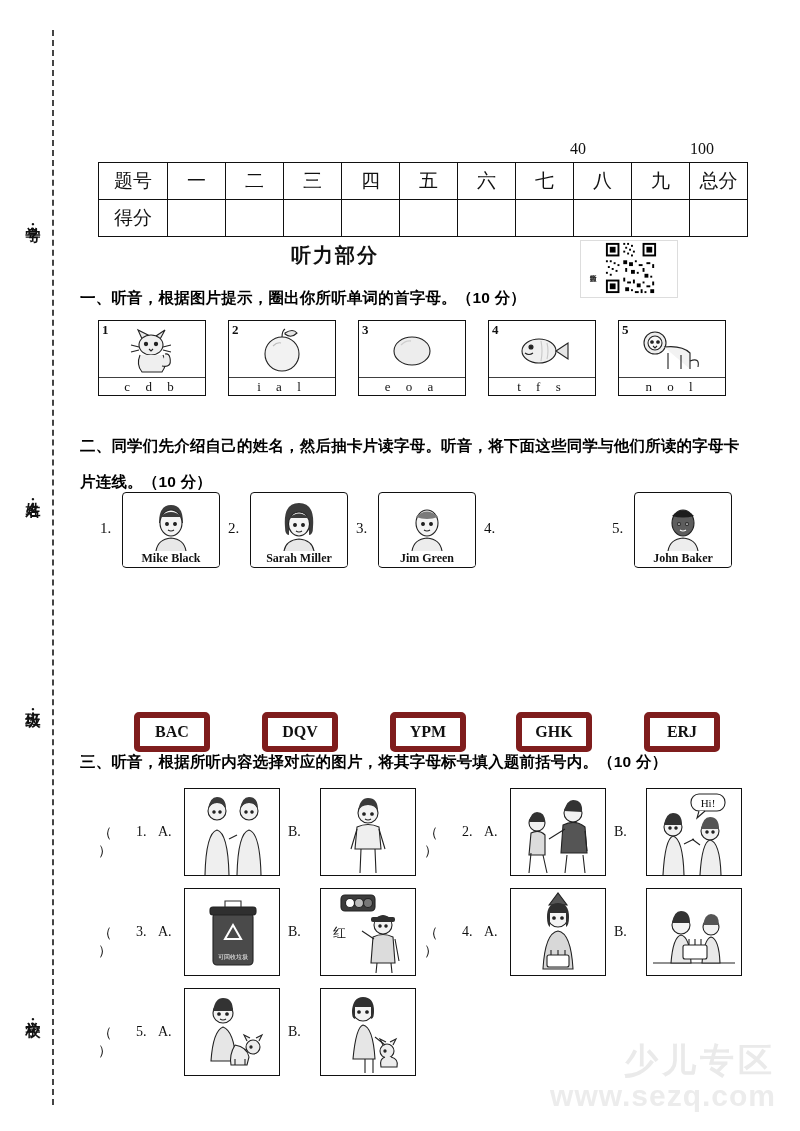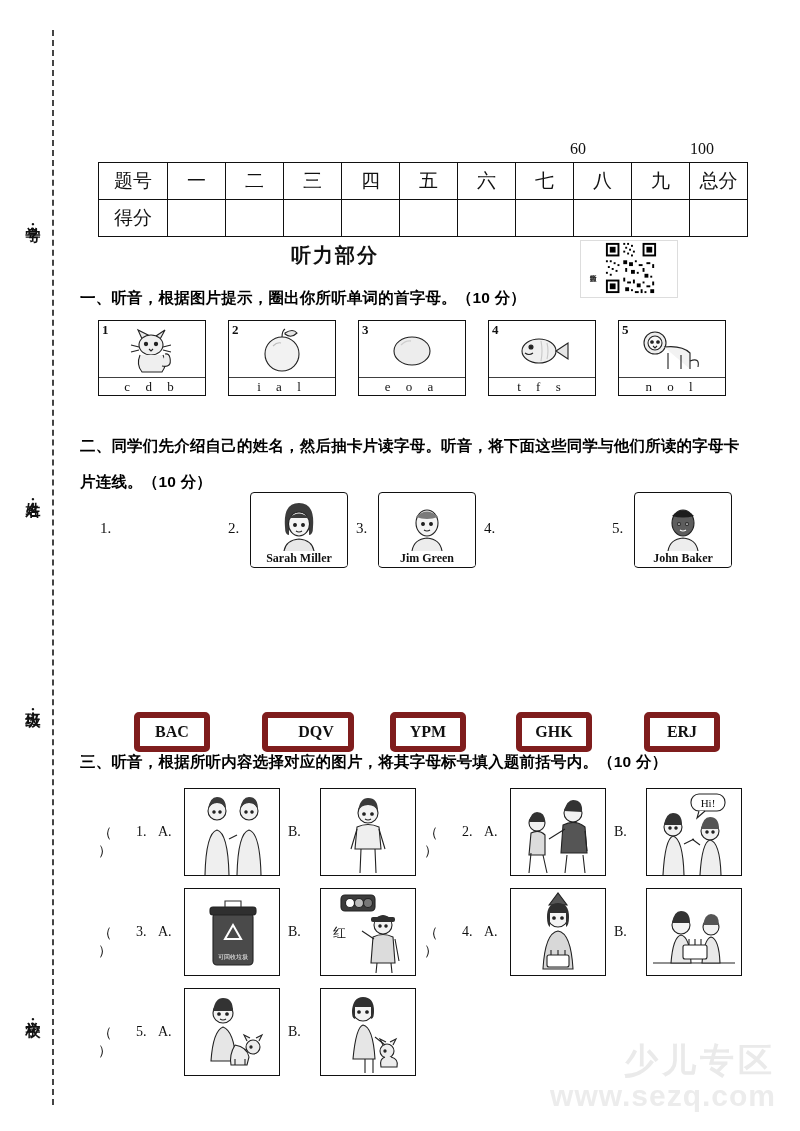--- a/index.html
+++ b/index.html
@@ -243,21 +243,21 @@
     border: 6px solid #7f1d1d;
     border-radius: 5px;
     text-align: center;
     line-height: 28px;
     font-size: 16px;
     font-weight: bold;
     font-family: "Liberation Serif", serif;
     background: #fff;
   }
   .lc1 { left: 36px; }
-  .lc2 { left: 164px; padding-left: 16px; }
+  .lc2 { left: 164px; }
   .lc3 { left: 292px; }
   .lc4 { left: 418px; }
   .lc5 { left: 546px; }
 
   
   .row3 {
     position: absolute;
     left: 98px;
     top: 788px;
     width: 650px;
@@ -341,21 +341,21 @@
 <div class="left-margin">
   <div class="dash-line"></div>
   <div class="vlabel l1">学号:</div>
   <div class="vlabel l2">姓名:</div>
   <div class="vlabel l3">班级:</div>
   <div class="vlabel l4">学校:</div>
 </div>
 
 <div class="score-area">
   <div class="score-toplabels">
-    <span class="tl-40">60</span>
+    <span class="tl-40">40</span>
     <span class="tl-100">100</span>
   </div>
   <table class="score">
     <tbody>
         <tr>
       <td class="head">题号</td>
       <td>一</td>
       <td>二</td>
       <td>三</td>
       <td>四</td>
@@ -520,20 +520,34 @@
     <div class="letters">n o l</div>
   </div>
 </div>
 
 <div class="q q2">二、同学们先介绍自己的姓名，然后抽卡片读字母。听音，将下面这些同学与他们所读的字母卡片连线。（10 分）</div>
 
 <div class="row2">
 
   <div class="name-item n1">
     <span class="idx">1.</span>
+    <div class="name-card">
+      <svg viewBox="0 0 96 58" width="96" height="58">
+        <g stroke="#222" stroke-width="1.1" fill="none">
+          <path d="M36 30 q0 -18 12 -18 q12 0 12 18" fill="#3b3b3b" stroke="none"></path>
+          <ellipse cx="48" cy="30" rx="11" ry="13" fill="#f4f4f4"></ellipse>
+          <path d="M37 24 q11 -10 22 0" fill="#3b3b3b" stroke="none"></path>
+          <circle cx="44" cy="31" r="1.4" fill="#222"></circle>
+            <circle cx="52" cy="31" r="1.4" fill="#222"></circle>
+          <path d="M45 37 q3 2 6 0"></path>
+          <path d="M33 58 q2 -12 15 -13 q13 1 15 13" fill="#e8e8e8"></path>
+        </g>
+      </svg>
+      <div class="nm">Mike Black</div>
+    </div>
   </div>
 
   <div class="name-item n2">
     <span class="idx">2.</span>
     <div class="name-card">
       <svg viewBox="0 0 96 58" width="96" height="58">
         <g stroke="#222" stroke-width="1.1" fill="none">
           <path d="M34 34 q-2 -24 14 -24 q16 0 14 24 q0 8 -4 8 l0 -16 l-20 0 l0 16 q-4 0 -4 -8" fill="#3b3b3b" stroke="none"></path>
           <ellipse cx="48" cy="31" rx="10.5" ry="12" fill="#f4f4f4"></ellipse>
           <path d="M38 25 q10 -9 20 0" fill="#3b3b3b" stroke="none"></path>

